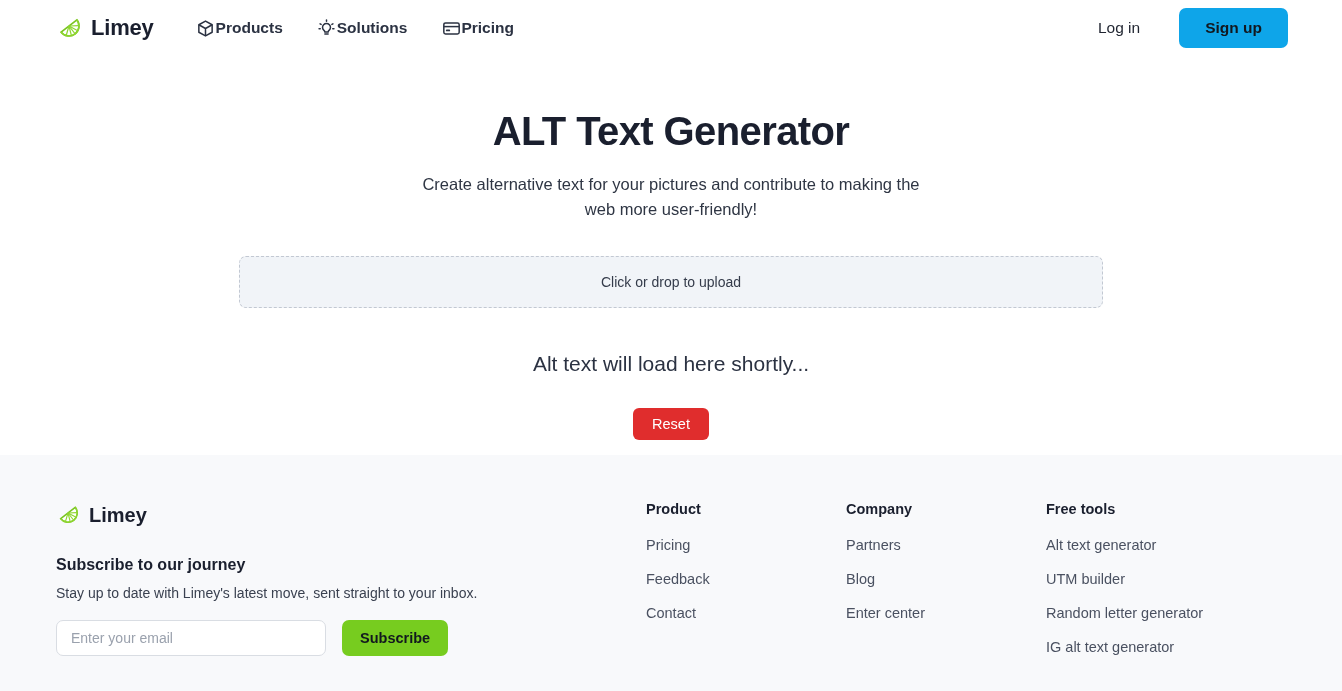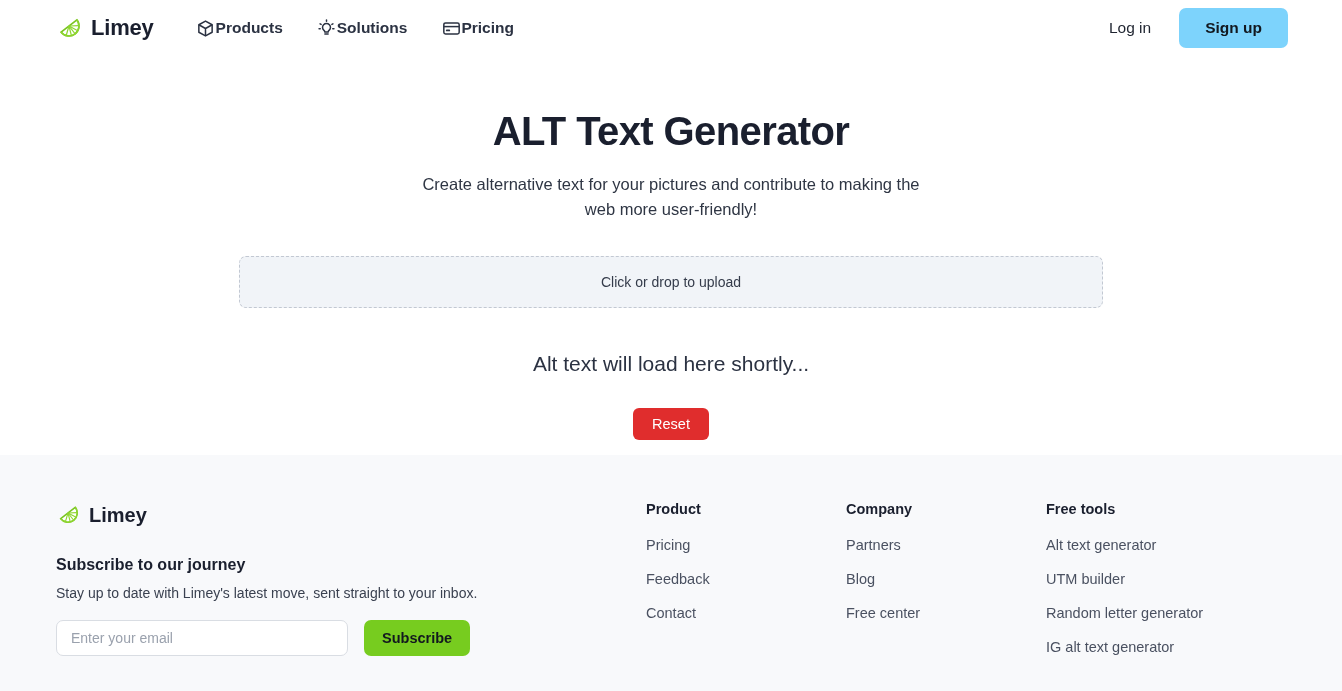--- a/index.html
+++ b/index.html
@@ -39,29 +39,30 @@
   }
   .nav-icon { display: flex; align-items: center; justify-content: center; width: 20px; height: 20px; }
   .header-right { margin-left: auto; display: flex; align-items: center; gap: 28px; }
   .login-link {
     font-size: 15.5px;
     font-weight: 500;
     color: #1f2430;
     cursor: pointer;
   }
   .signup-btn {
-    background: #7dd3fc;
+    background: #0ea5e9;
     color: #12181f;
     border: none;
     border-radius: 7px;
     font-family: "Liberation Sans", sans-serif;
     font-size: 15.5px;
     font-weight: 700;
     padding: 11px 26px;
     cursor: pointer;
+    margin-left: 11px;
   }
 
   
   .main { padding-top: 52px; }
   .hero-title {
     text-align: center;
     font-size: 40px;
     font-weight: 700;
     color: #1a1f2e;
     letter-spacing: -0.6px;
@@ -126,21 +127,21 @@
     font-weight: 700;
     color: #1a1f2e;
   }
   .sub-desc {
     margin-top: 11px;
     font-size: 14px;
     color: #3a4150;
   }
   .sub-form { margin-top: 19px; display: flex; align-items: center; gap: 16px; }
   .email-input {
-    width: 292px;
+    width: 270px;
     height: 36px;
     border: 1px solid #d9dde3;
     border-radius: 7px;
     background: #fff;
     padding: 0 14px;
     font-family: "Liberation Sans", sans-serif;
     font-size: 14px;
     color: #701a75;
     outline: none;
   }
@@ -290,21 +291,21 @@
         <div class="f-head">Product</div>
         <span class="f-link">Pricing</span>
         <span class="f-link">Feedback</span>
         <span class="f-link">Contact</span>
       </div>
 
       <div class="f-col">
         <div class="f-head">Company</div>
         <span class="f-link">Partners</span>
         <span class="f-link">Blog</span>
-        <span class="f-link">Free center</span>
+        <span class="f-link">Enter center</span>
       </div>
 
       <div class="f-col wide">
         <div class="f-head">Free tools</div>
         <span class="f-link">Alt text generator</span>
         <span class="f-link">UTM builder</span>
         <span class="f-link">Random letter generator</span>
         <span class="f-link">IG alt text generator</span>
       </div>
 

